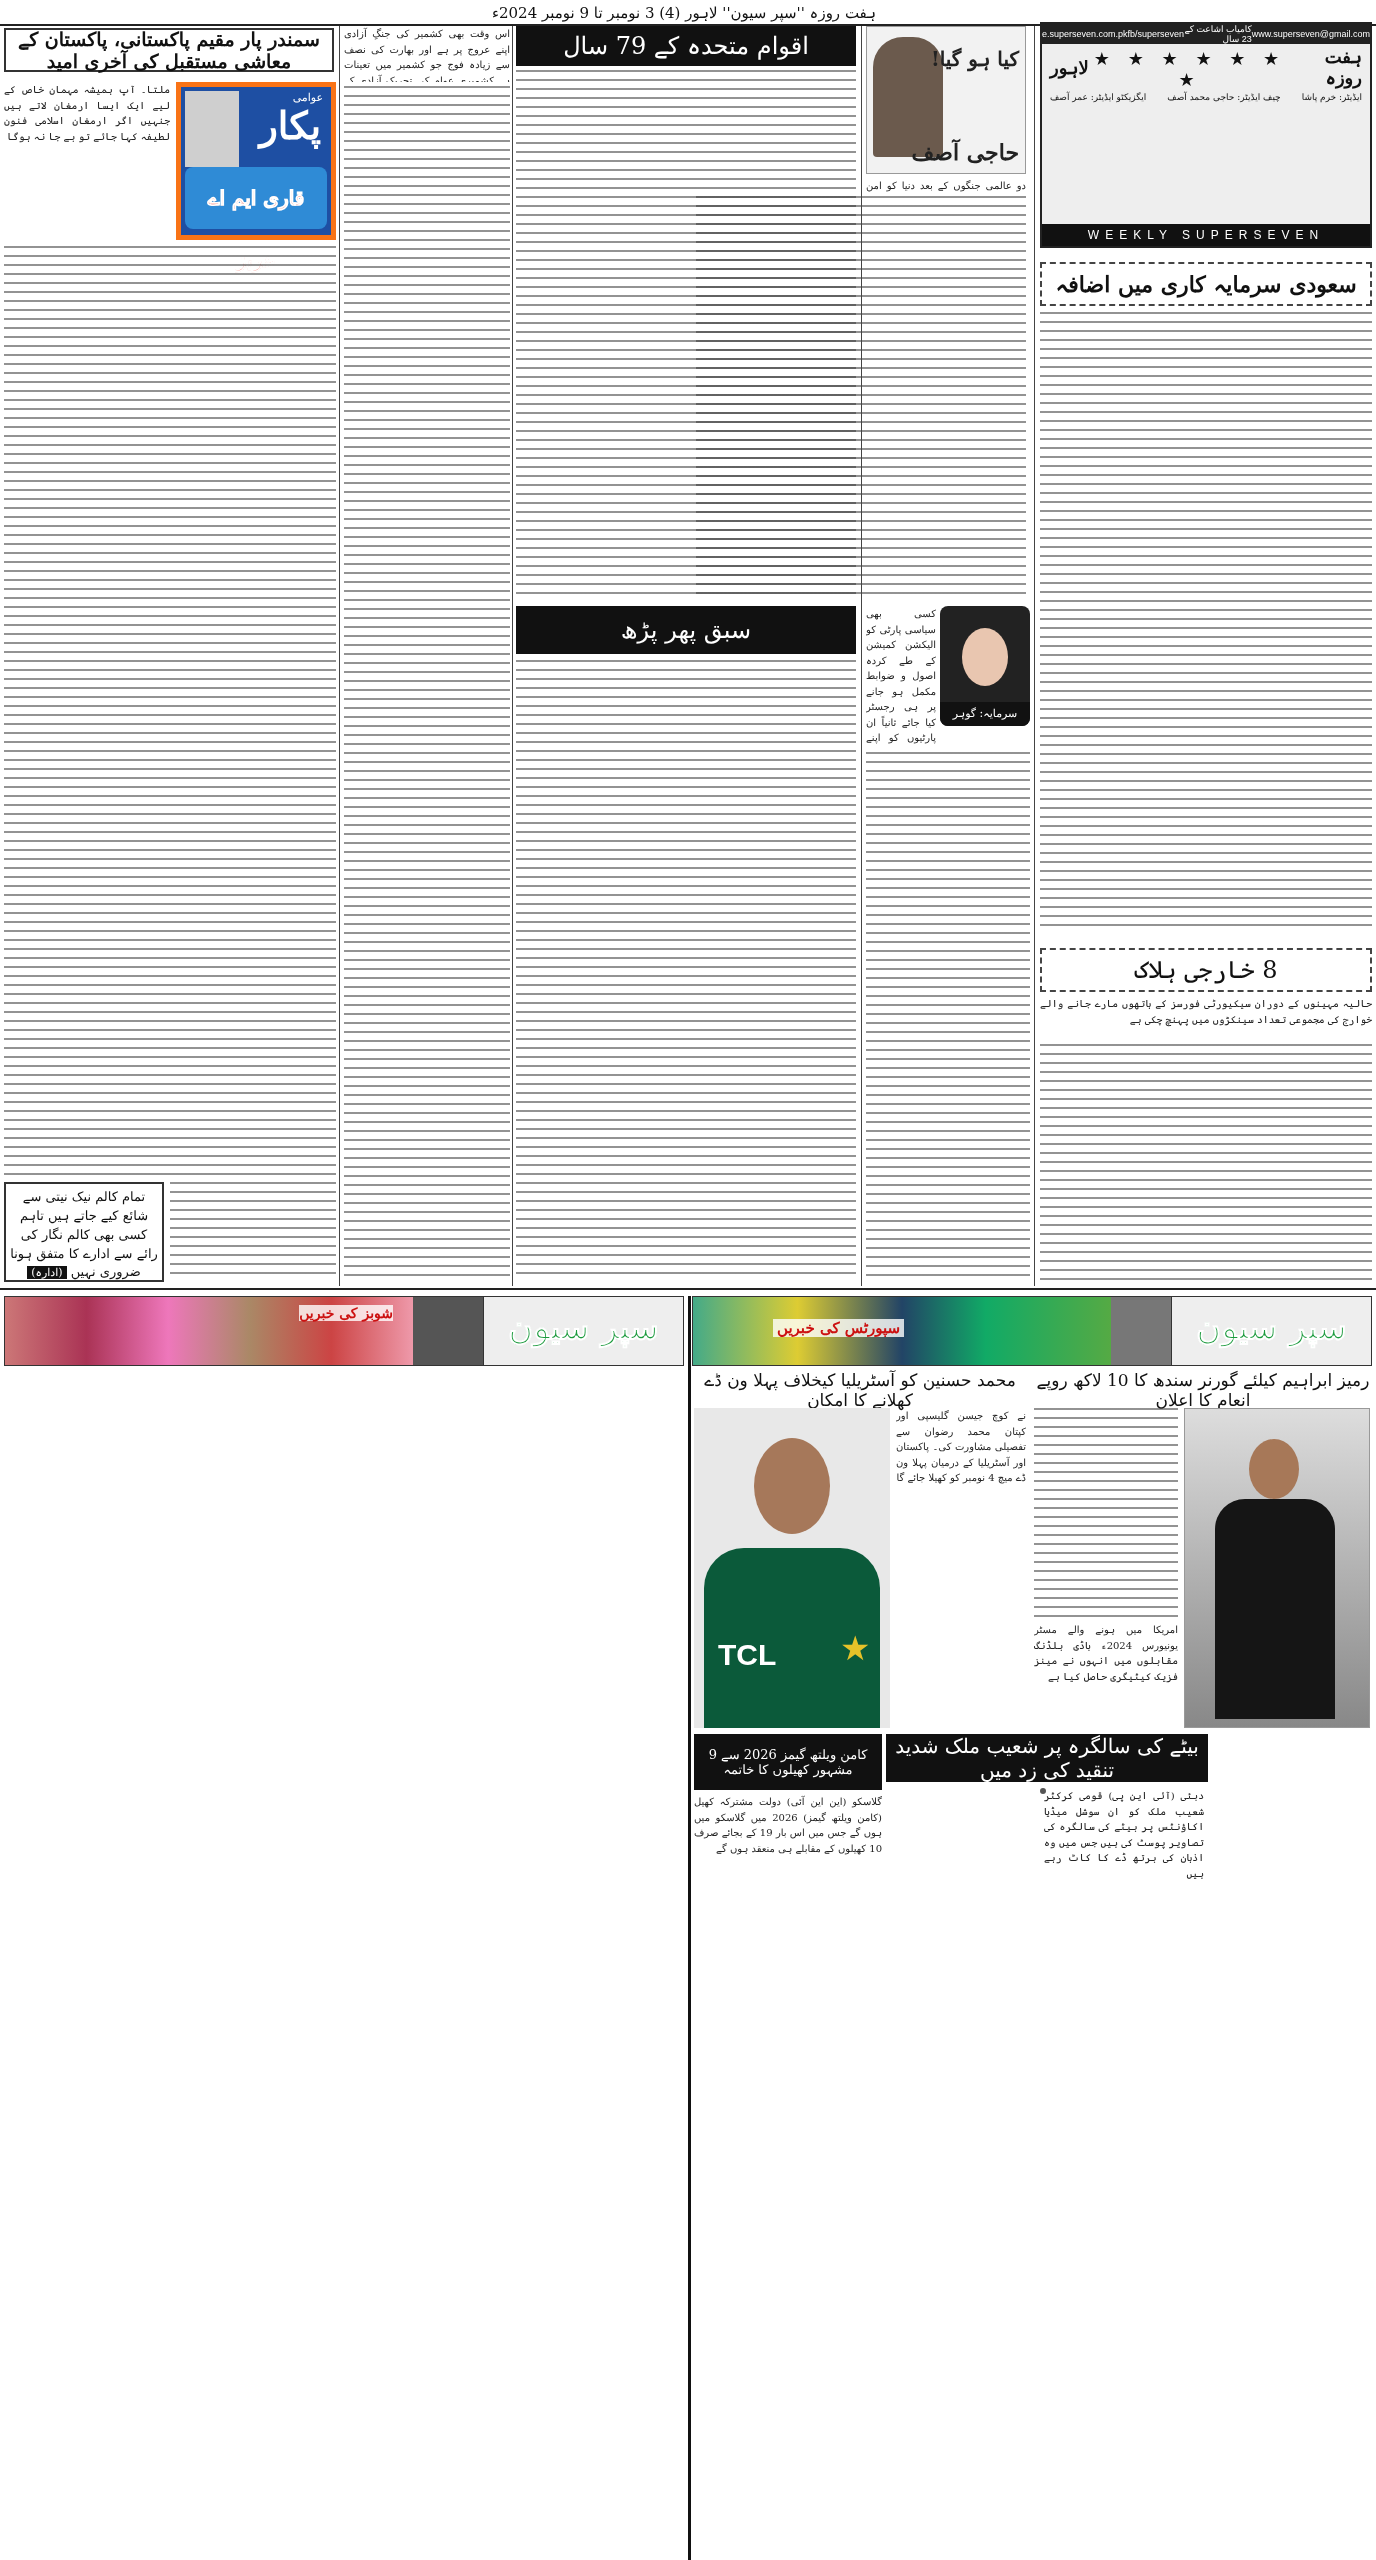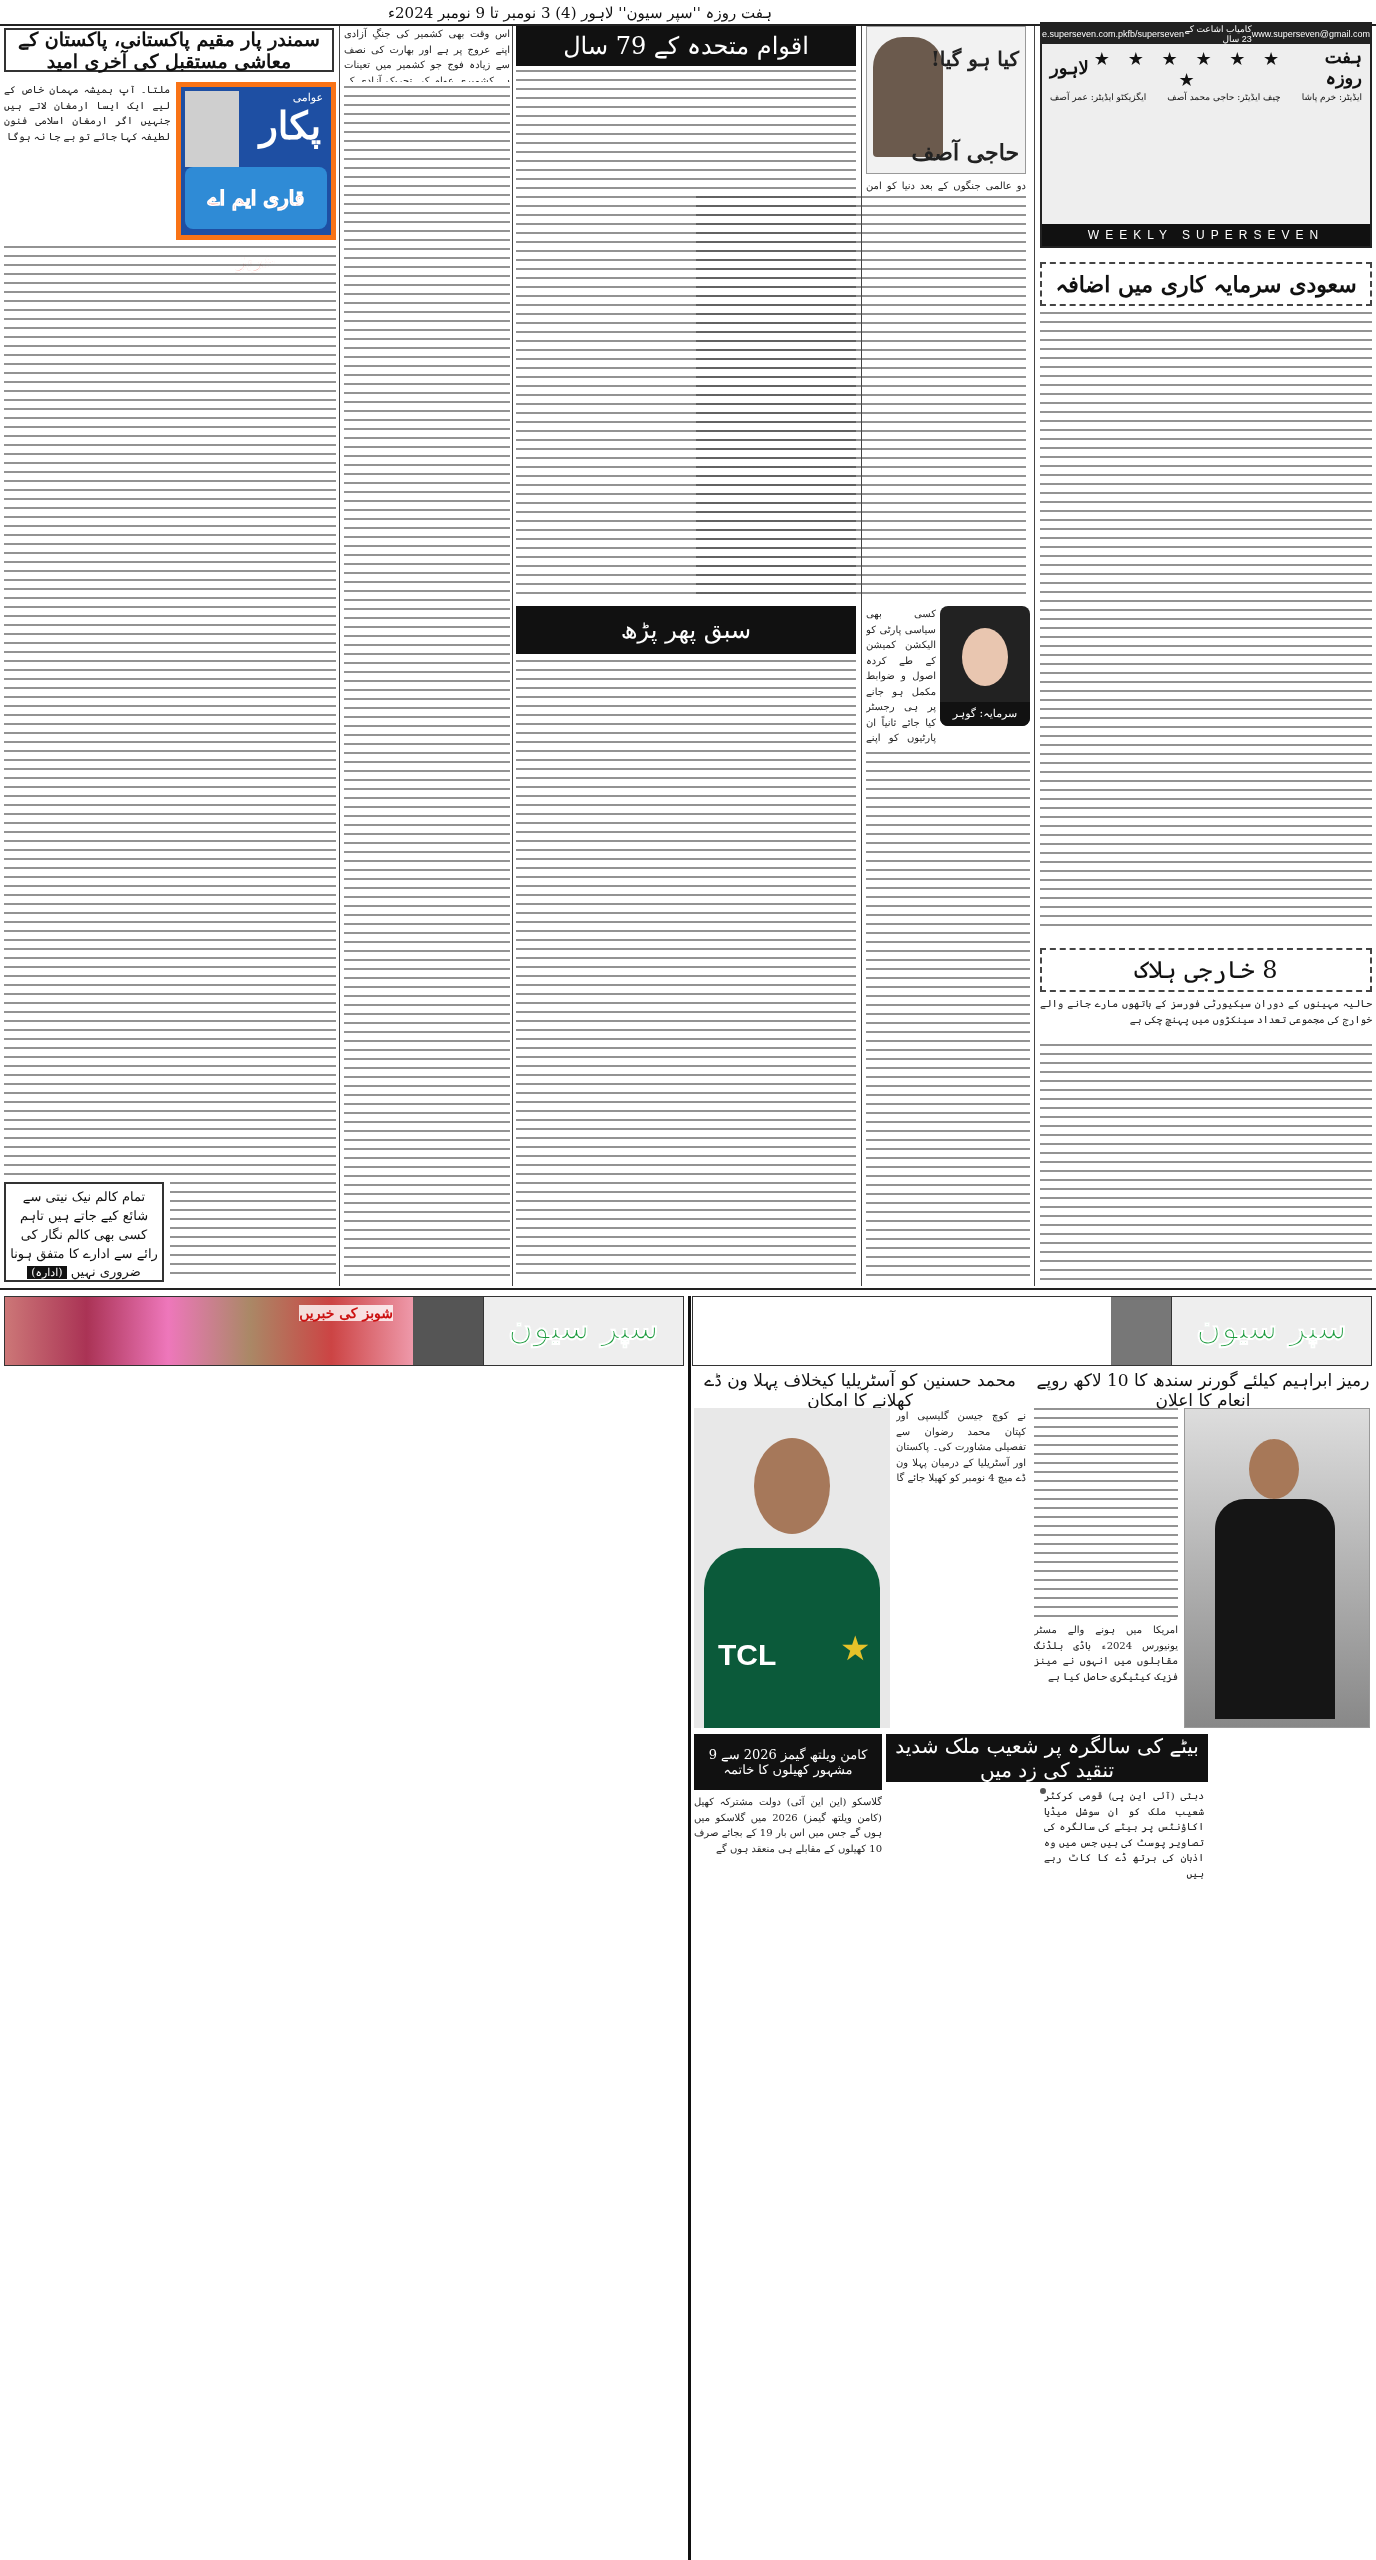--- a/index.html
+++ b/index.html
@@ -1,18 +1,18 @@
 <!DOCTYPE html>
 <html><head>
 <meta charset="utf-8">
 <style>
 *{box-sizing:border-box;margin:0;padding:0}
 body{width:1376px;height:2560px;background:#fff;font-family:"DejaVu Sans",sans-serif;color:#111;position:relative;overflow:hidden;direction:rtl}
 .abs{position:absolute}
-.dateline{top:4px;left:320px;width:520px;text-align:center;font-size:15px;font-family:"DejaVu Serif",serif;direction:rtl}
+.dateline{top:4px;left:356px;width:520px;font-size:15px;font-family:"DejaVu Serif",serif;direction:rtl}
 .rule{background:#222}
 .txt{font-family:"DejaVu Serif",serif;font-size:11px;line-height:1.55;text-align:justify;color:#222;overflow:hidden;direction:rtl}
 .txt::after{content:""}
 .filler{display:block;height:100%;background:repeating-linear-gradient(to bottom,#3a3a3a 0 2px,transparent 2px 9px);opacity:.55}
 .blackhead{background:#111;color:#fff;text-align:center;font-family:"DejaVu Serif",serif;display:flex;align-items:center;justify-content:center;direction:rtl}
 .boxhead{border:2px dashed #444;background:#fff;text-align:center;font-family:"DejaVu Serif",serif;display:flex;align-items:center;justify-content:center;direction:rtl}
 .head{font-family:"DejaVu Serif",serif;text-align:center;direction:rtl;font-weight:normal}
 .photo{border:3px solid #555;border-radius:10px;overflow:hidden}
 .ph-face{position:absolute;border-radius:50%}
 .colline{position:absolute;width:1px;background:#444}
@@ -126,20 +126,23 @@
   <div style="width:70px;background:#555"></div>
   <div style="flex:1;background:linear-gradient(90deg,#c77 0,#a35 20%,#e7b 40%,#a86 60%,#c44 80%,#e9a 100%);position:relative">
     <span style="position:absolute;right:20px;top:8px;color:#c11;font-size:14px;font-weight:bold;font-family:'DejaVu Serif',serif;background:#fffc;padding:0 0">شوبز کی خبریں</span>
   </div>
 </div>
 <div class="abs banner" style="top:1296px;left:692px;width:680px">
   <div style="width:200px;background:#eee;text-align:center;border-left:1px solid #333">
     <div style="font-size:34px;font-weight:bold;color:#1a9a3c;font-family:'DejaVu Serif',serif;-webkit-text-stroke:1px #fff;line-height:60px">سپر سیون</div>
   </div>
   <div style="width:60px;background:#777"></div>
+  <div style="flex:1;background:linear-gradient(90deg,#4a8 0,#dc3 25%,#246 50%,#1a6 70%,#5a4 100%);position:relative">
+    <span style="position:absolute;left:80px;top:22px;color:#c11;font-size:15px;font-weight:bold;font-family:'DejaVu Serif',serif;background:#fffc;padding:0 4px">سپورٹس کی خبریں</span>
+  </div>
 </div>
 <div class="colline" style="top:1296px;height:1264px;left:688px;width:3px;background:#111"></div>
 
 <div class="abs head" style="top:1370px;left:1034px;width:338px;font-size:17px">رمیز ابراہیم کیلئے گورنر سندھ کا 10 لاکھ روپے انعام کا اعلان</div>
 <div class="abs" style="top:1408px;left:1184px;width:186px;height:320px;background:linear-gradient(#ddd,#888);border:1px solid #999">
   <div class="ph-face" style="left:64px;top:30px;width:50px;height:60px;background:#a77858"></div>
   <div style="position:absolute;left:30px;top:90px;width:120px;height:220px;background:#151515;border-radius:30px 30px 0 0"></div>
 </div>
 <div class="abs txt" style="top:1408px;left:1034px;width:144px;height:210px">
     <span class="filler"></span>

